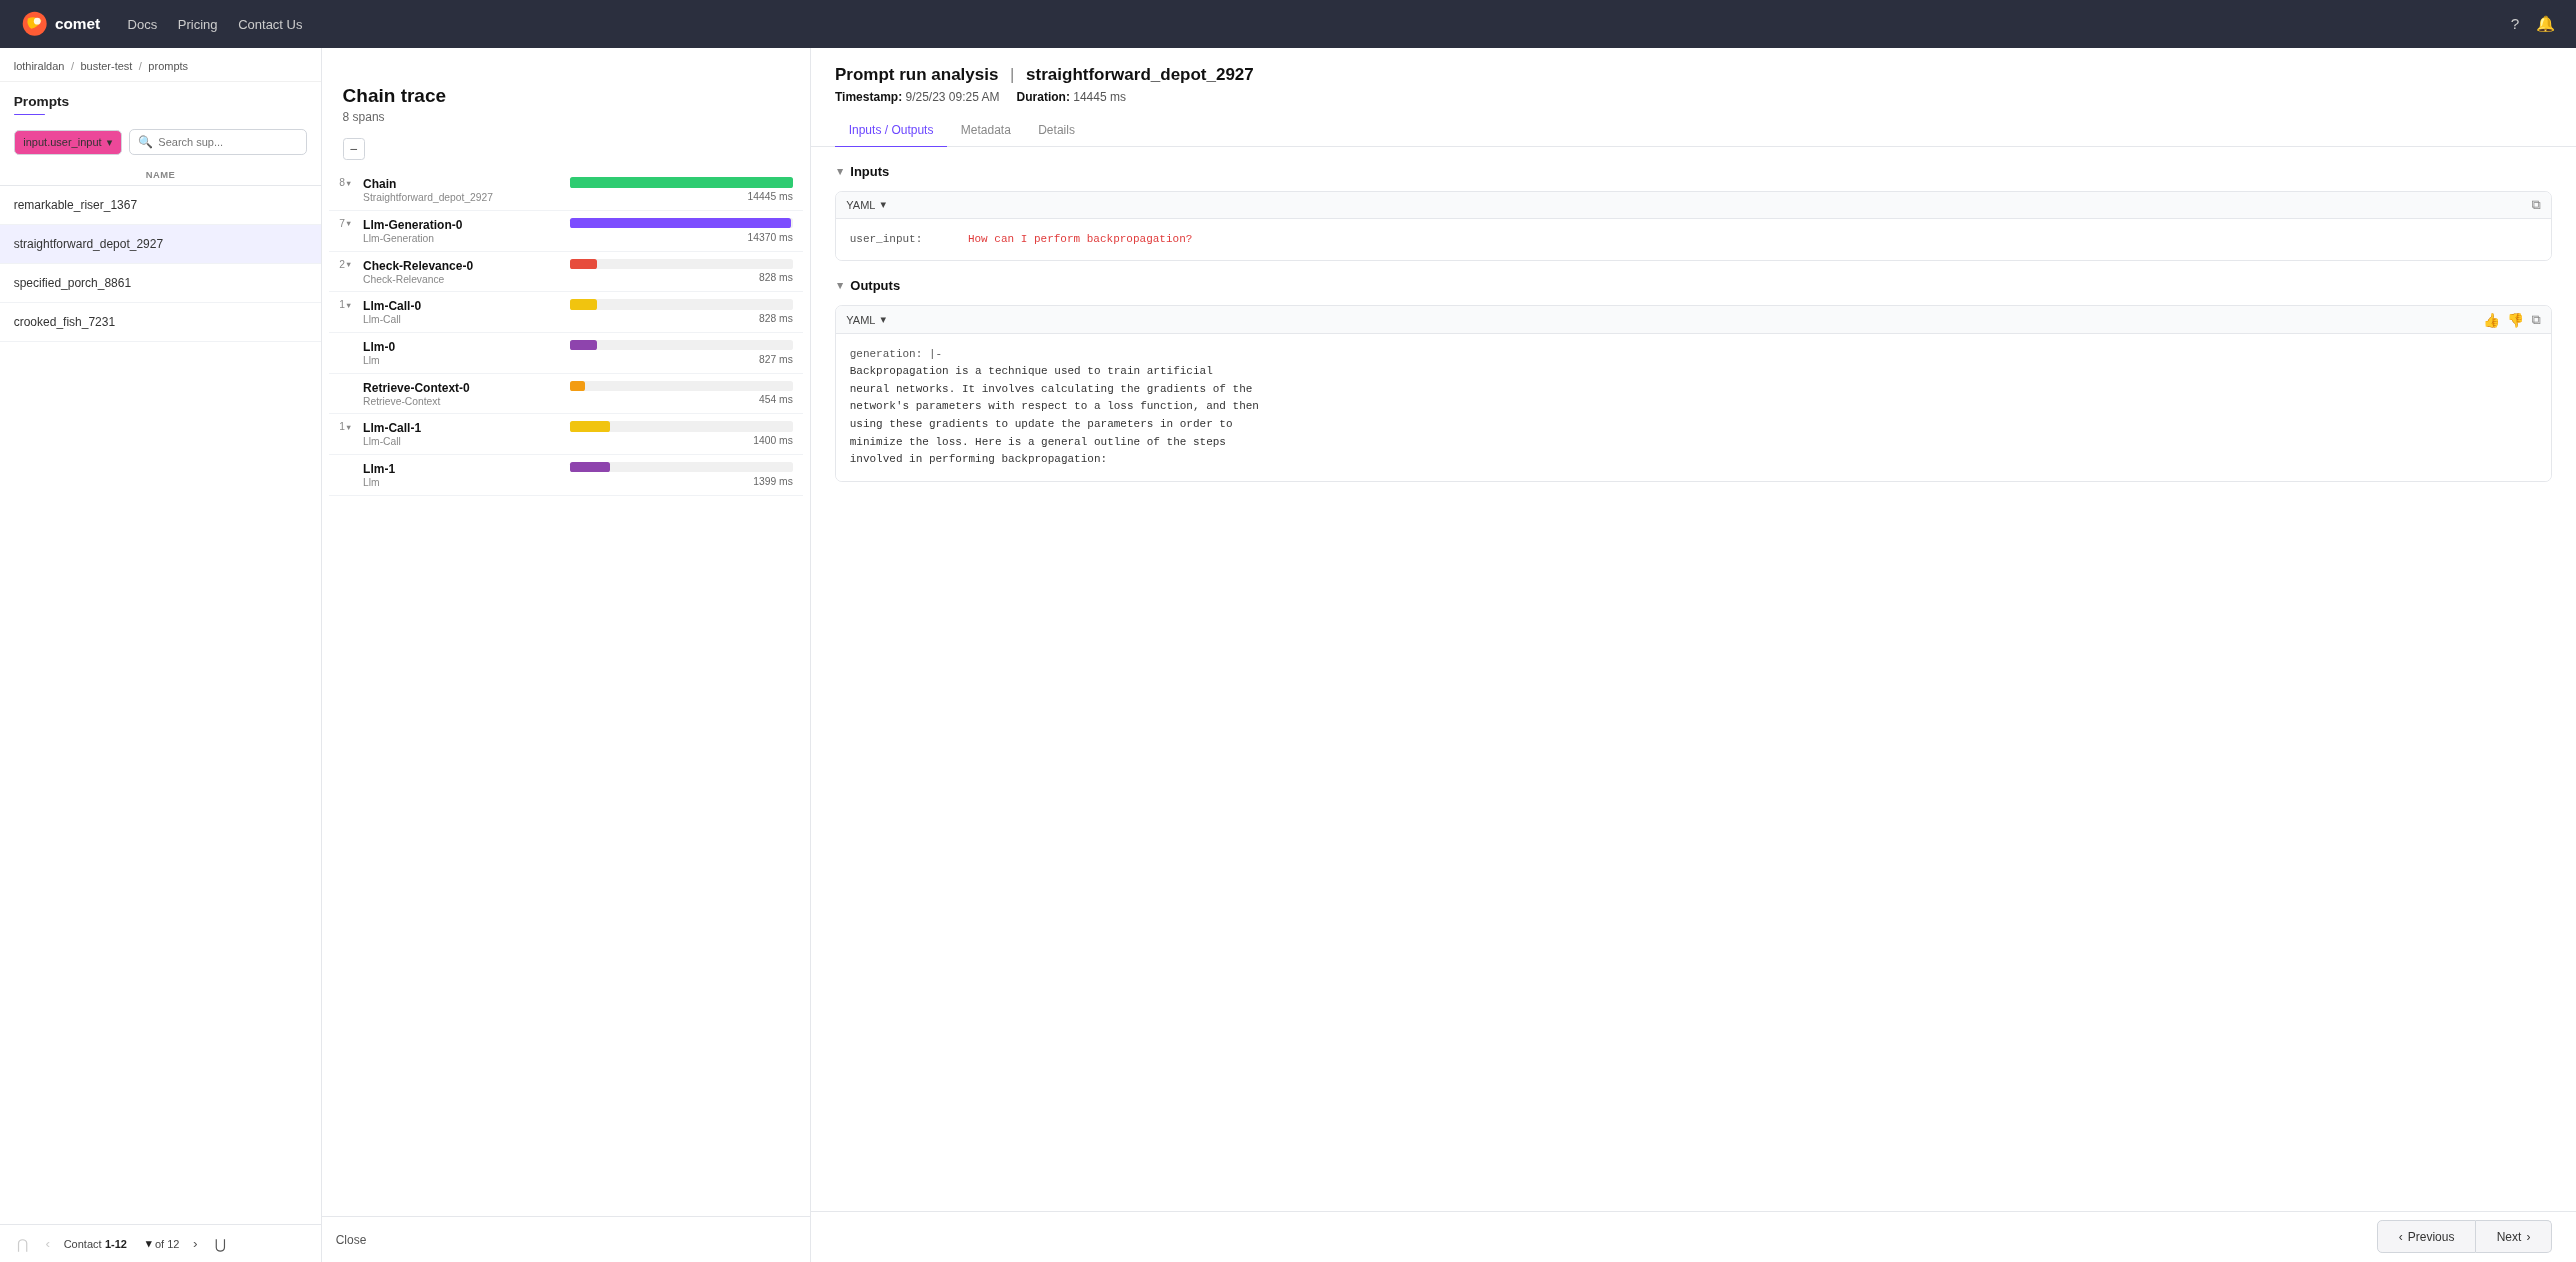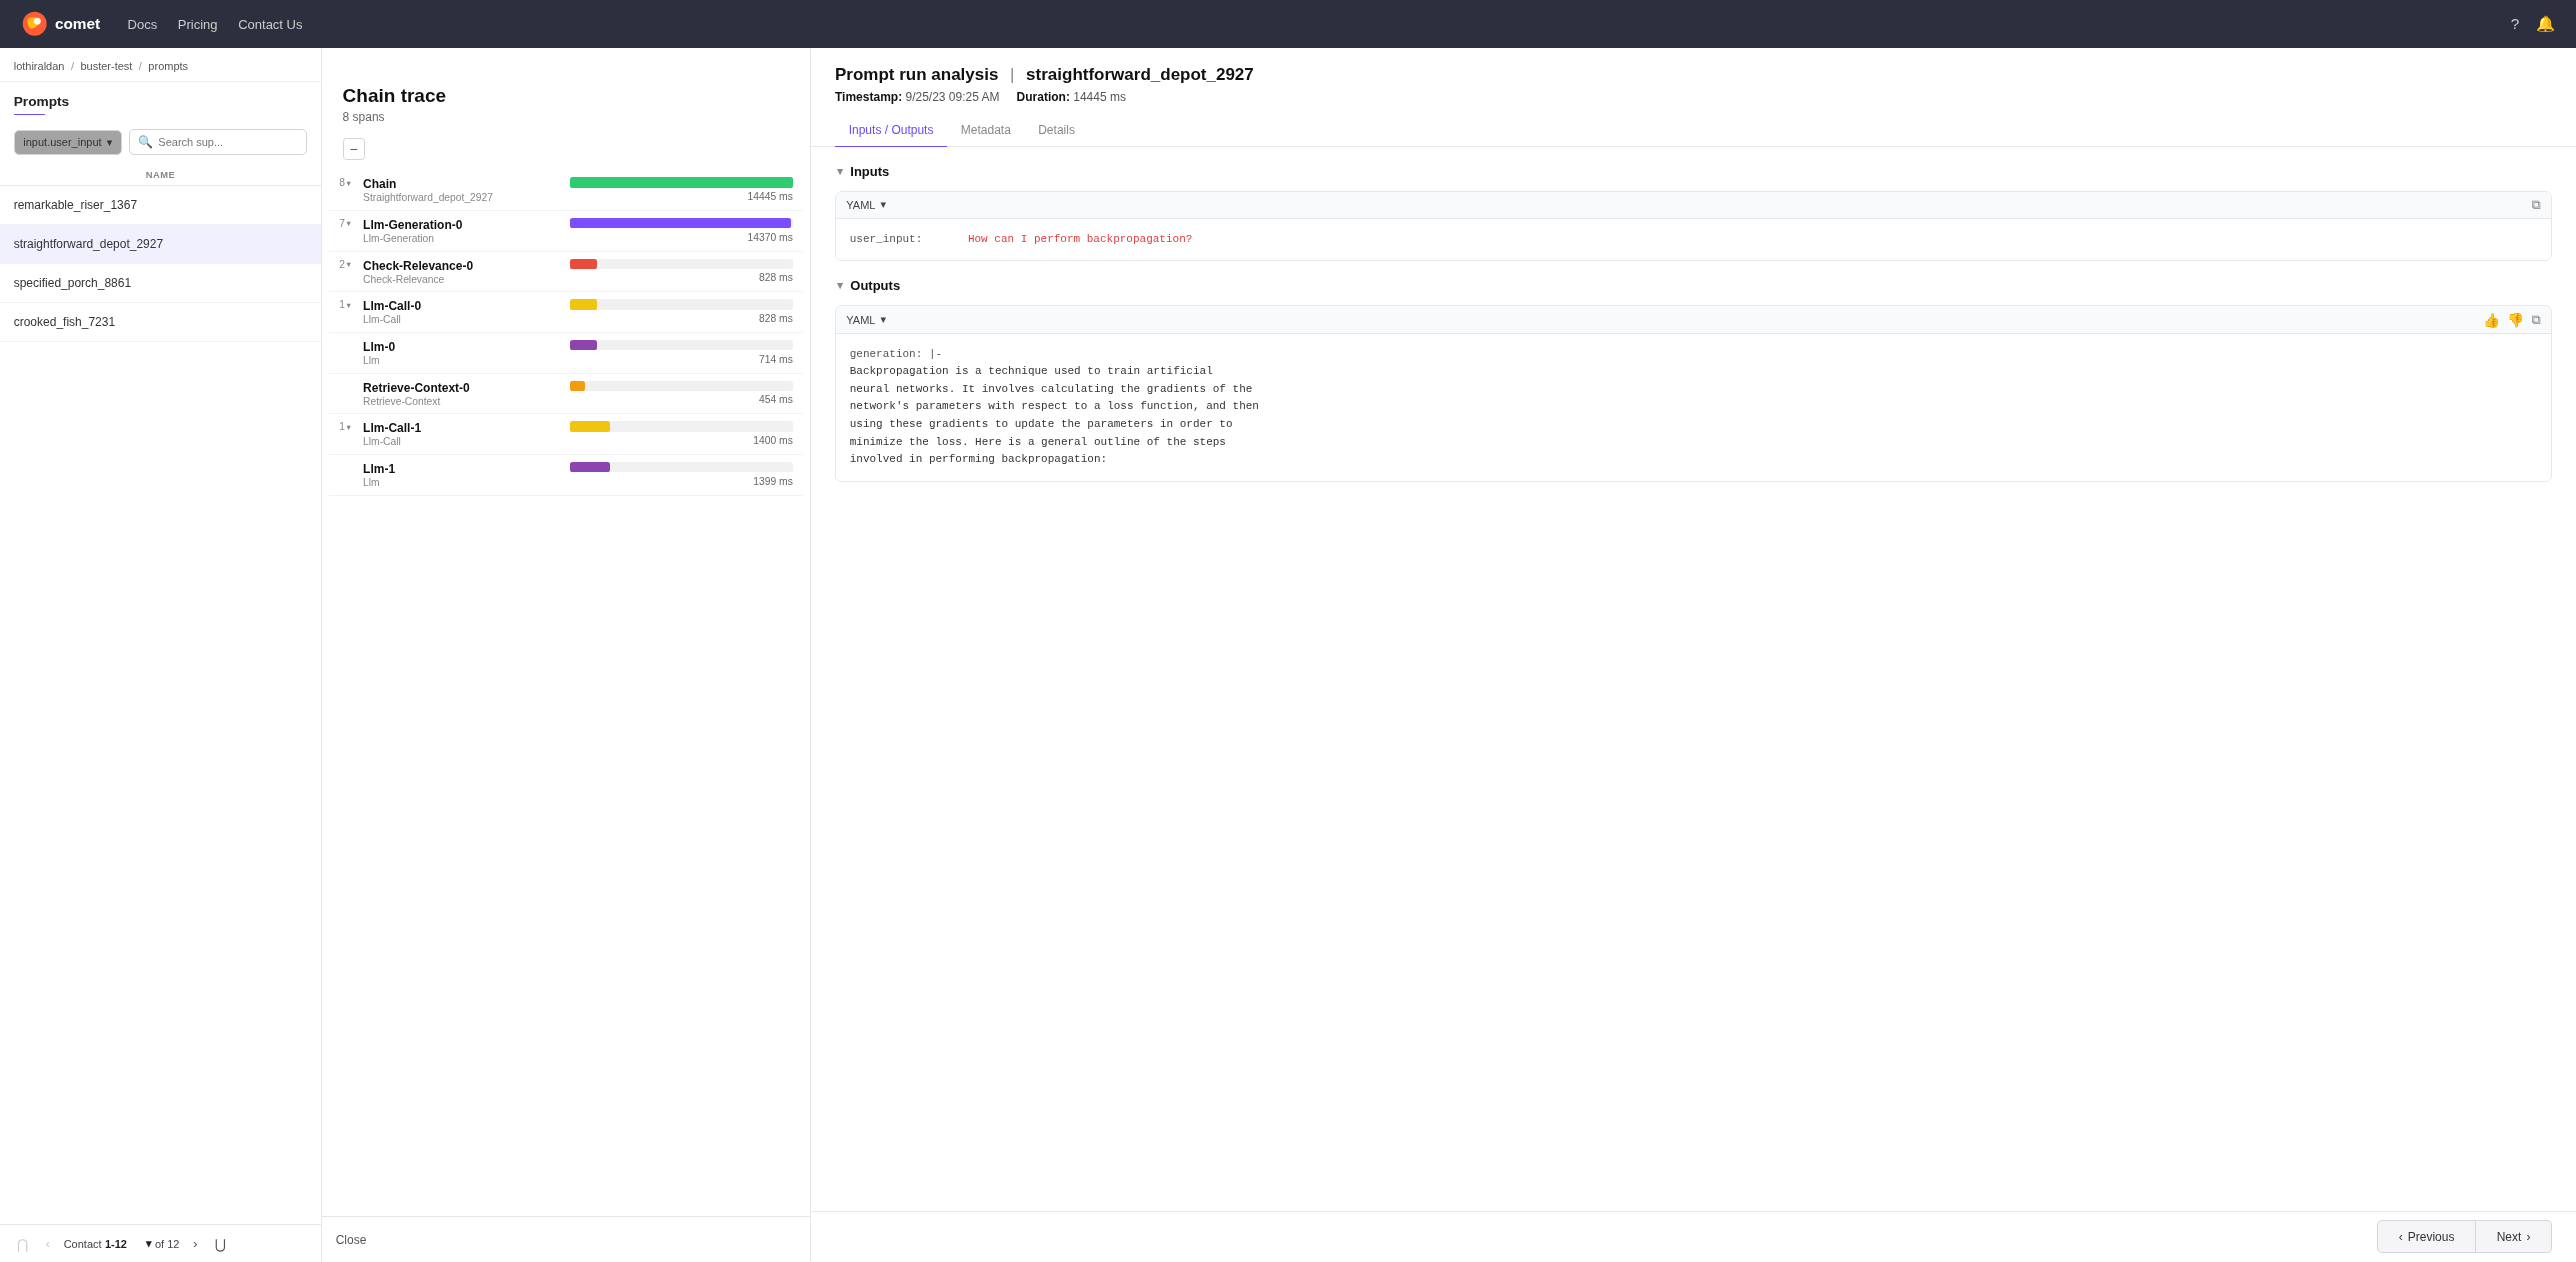--- a/index.html
+++ b/index.html
@@ -95,21 +95,21 @@
       align-items: center;
     }
     .filter-select {
       display: flex;
       align-items: center;
       border: 0.9px solid #d1d5db;
       border-radius: 5.1px;
       padding: 5.1px 8.6px;
       gap: 5.1px;
       cursor: pointer;
-      background: #a3a3a3;
+      background: #ec4899;
       font-size: 11px;
     }
     .filter-select span { color: #333; }
     .filter-search {
       display: flex;
       align-items: center;
       border: 0.9px solid #d1d5db;
       border-radius: 5.1px;
       padding: 5.1px 8.6px;
       gap: 5.1px;
@@ -567,21 +567,21 @@
           <span>&nbsp;</span>
         </div>
         <div class="span-details">
           <div class="span-name">Llm-0</div>
           <div class="span-type">Llm</div>
         </div>
         <div class="span-bar-area">
           <div class="span-bar-track">
             <div class="span-bar" style="background:#8e44ad;width:12%;"></div>
           </div>
-          <div class="span-duration">714 ms</div>
+          <div class="span-duration">827 ms</div>
         </div>
       </div>
 
       <div class="span-row">
         <div class="span-number">
           <span>&nbsp;</span>
         </div>
         <div class="span-details">
           <div class="span-name">Retrieve-Context-0</div>
           <div class="span-type">Retrieve-Context</div>

